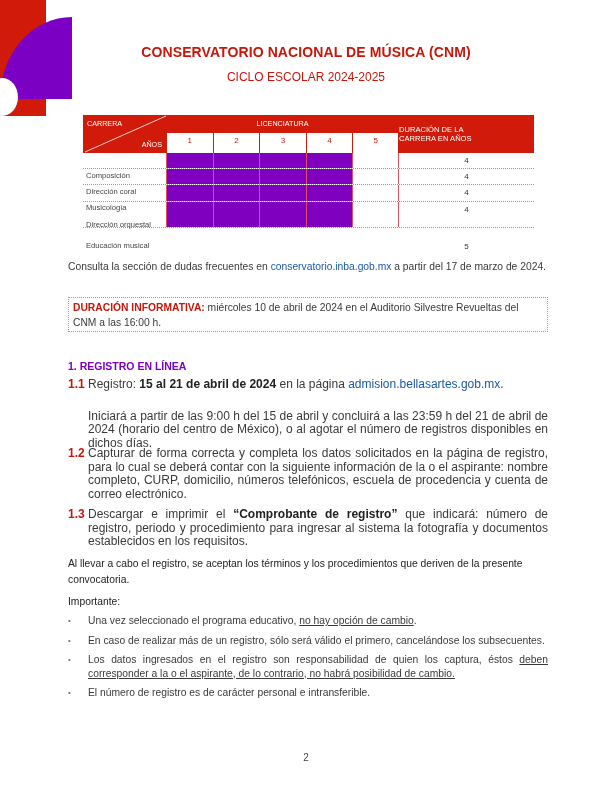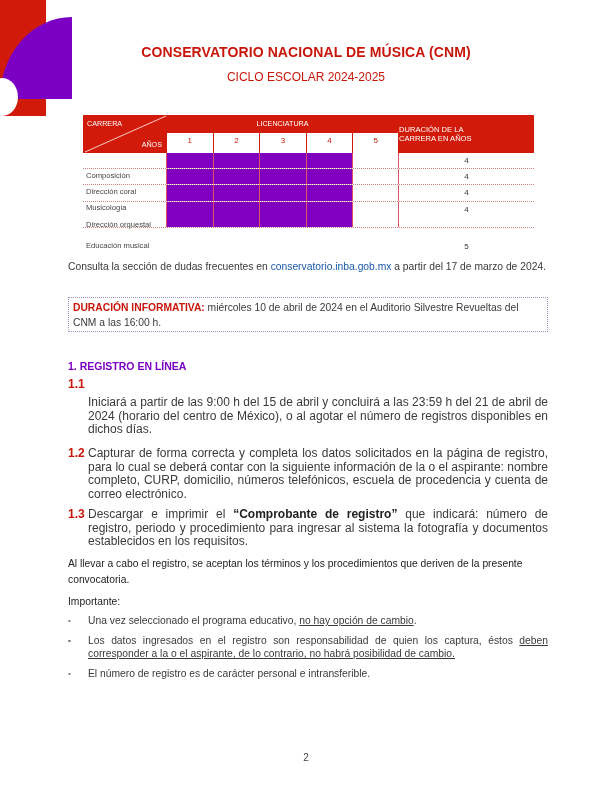--- a/index.html
+++ b/index.html
@@ -141,20 +141,23 @@
 </div>
 
 <div class="box">
   <span class="red-b">DURACIÓN INFORMATIVA:</span><span> miércoles 10 de abril de 2024 en el Auditorio Silvestre Revueltas del CNM a las 16:00 h.</span>
 </div>
 
 <div class="sec-title">1. REGISTRO EN LÍNEA</div>
 
 <div class="item" style="top:378px">
   <span class="num">1.1</span>
+  <div class="txt">
+    <span>Registro: </span><span class="bold-dark">15 al 21 de abril de 2024</span><span> en la página </span><span class="link">admision.bellasartes.gob.mx</span><span>.</span>
+  </div>
   <div class="txt" style="margin-top:18px">Iniciará a partir de las 9:00 h del 15 de abril y concluirá a las 23:59 h del 21 de abril de 2024 (horario del centro de México), o al agotar el número de registros disponibles en dichos días.</div>
 </div>
 
 <div class="item" style="top:447px">
   <span class="num">1.2</span>
   <div class="txt">Capturar de forma correcta y completa los datos solicitados en la página de registro, para lo cual se deberá contar con la siguiente información de la o el aspirante: nombre completo, CURP, domicilio, números telefónicos, escuela de procedencia y cuenta de correo electrónico.</div>
 </div>
 
 <div class="item" style="top:508px">
   <span class="num">1.3</span>
@@ -167,20 +170,21 @@
 
 <div class="imp-title">Importante:</div>
 
 <div class="bullets">
   <div class="bullet">
     <span class="dot">•</span>
     <span>Una vez seleccionado el programa educativo, </span><span class="u">no hay opción de cambio</span><span>.</span>
   </div>
   <div class="bullet">
     <span class="dot">•</span>
+    <span>En caso de realizar más de un registro, sólo será válido el primero, cancelándose los subsecuentes.</span>
   </div>
   <div class="bullet">
     <span class="dot">•</span>
     <span>Los datos ingresados en el registro son responsabilidad de quien los captura, éstos </span><span class="u">deben corresponder a la o el aspirante, de lo contrario, no habrá posibilidad de cambio.</span>
   </div>
   <div class="bullet">
     <span class="dot">•</span>
     <span>El número de registro es de carácter personal e intransferible.</span>
   </div>
 </div>

